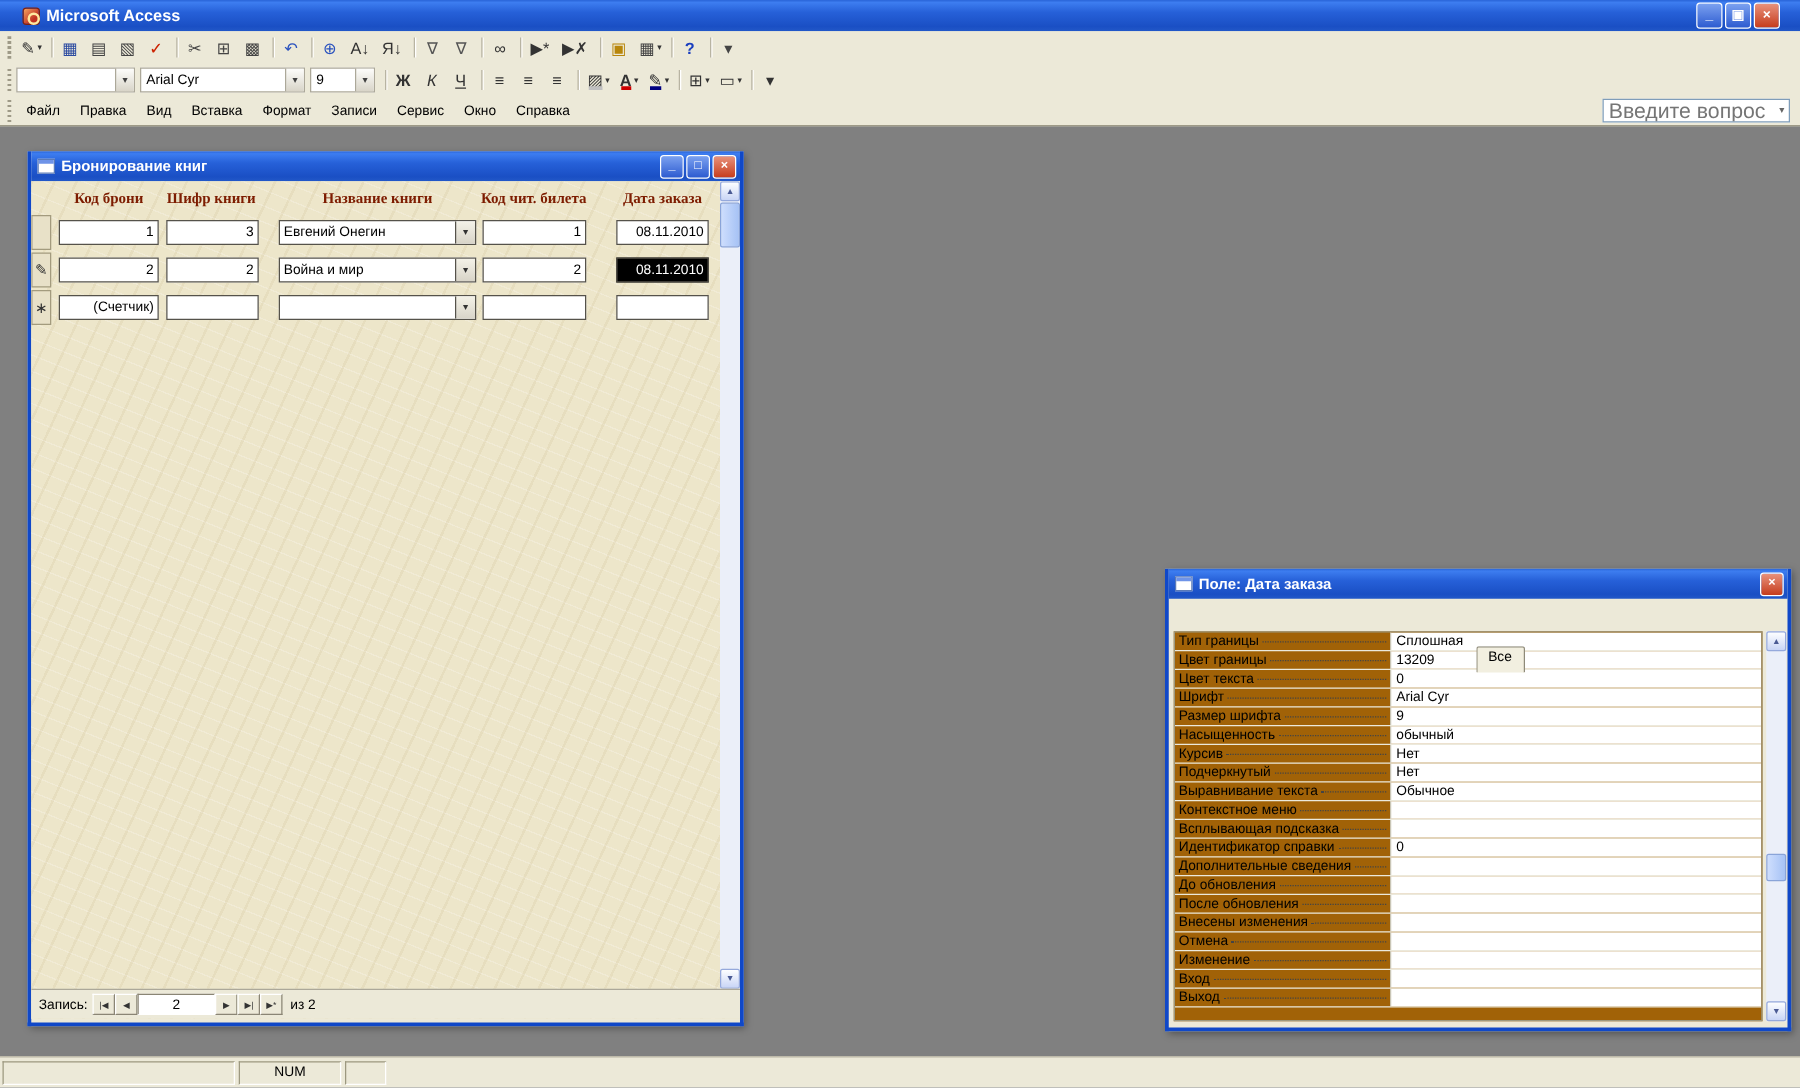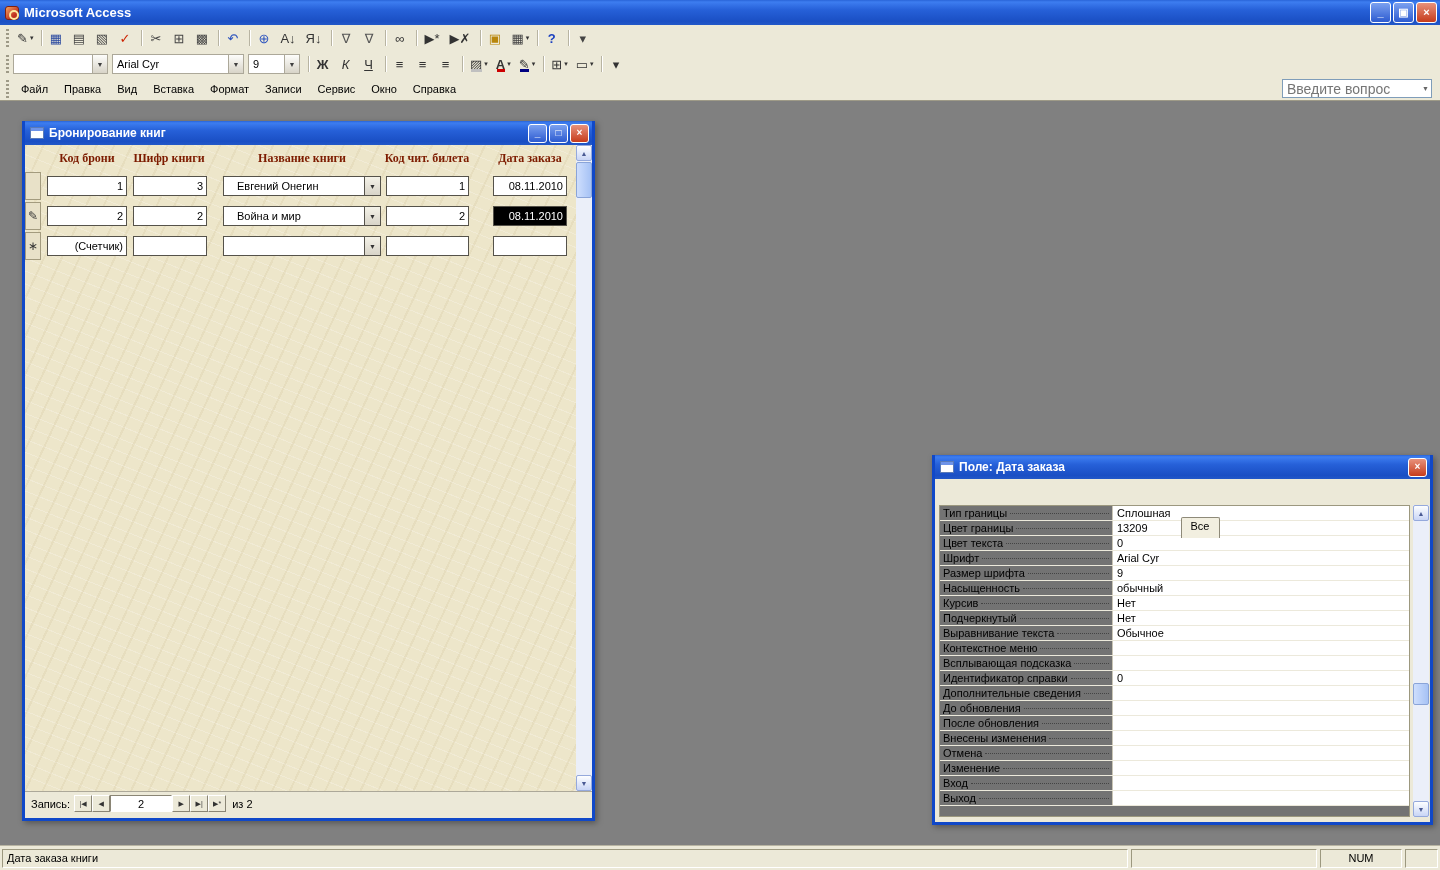--- a/index.html
+++ b/index.html
@@ -5,21 +5,21 @@
   * { margin:0; padding:0; box-sizing:border-box; }
   html,body { width:1440px; height:870px; overflow:hidden; }
   .root { position:relative; width:1440px; height:870px; background:#808080;
           font-family:"Liberation Sans", sans-serif; font-size:11px; color:#000; }
 
   
   .chrome { position:absolute; top:0; left:0; right:0; height:101px; background:#ECE9D8;
             border-bottom:1px solid #9E9A87; }
   .app-titlebar { position:absolute; top:0; left:0; right:0; height:25px;
     background:linear-gradient(180deg,#2964D8 0%,#3D7DF0 8%,#2660D8 40%,#1A4FC4 85%,#2258C8 100%);
-    display:flex; align-items:center; padding:0 3px; color:#fff; font-weight:bold; font-size:13px;justify-content:center; }
+    display:flex; align-items:center; padding:0 16px; color:#fff; font-weight:bold; font-size:13px;justify-content:center; }
   .app-icon { width:14px; height:14px; margin:0 5px 0 2px; border-radius:3px;
     background:linear-gradient(135deg,#F4A460,#C03020 70%); border:1px solid #80200E; position:relative; }
   .app-icon::after { content:""; position:absolute; left:3px; top:3px; width:6px; height:6px;
     border:2px solid #FFE9A0; border-radius:50%; }
   .win-controls { margin-left:auto; display:flex; }
   .win-btn { width:21px; height:21px; margin-left:2px; border:1px solid #fff; border-radius:3px;
     background:linear-gradient(180deg,#7BA1F0,#2D5BD0); color:#fff; font-size:11px; font-weight:bold;
     display:flex; align-items:center; justify-content:center; line-height:1; }
   .win-btn.close { background:linear-gradient(180deg,#E8927C,#C63C1C); }
 
@@ -45,21 +45,21 @@
            align-items:center; padding-left:4px; margin-right:4px; font-size:11px; }
   .combo .cdd { margin-left:auto; width:15px; height:100%; border-left:1px solid #ACA899;
     background:linear-gradient(#FDFDFB,#D8D4C8); display:flex; align-items:center; justify-content:center;
     font-size:7px; color:#404040; }
   .combo.goto { width:95px; }
   .combo.font { width:132px; }
   .combo.size { width:52px; }
 
   .menu-item { padding:3px 8px; font-size:11px; }
   .ask-box { margin-left:auto; margin-right:8px; position:relative; }
-  .ask-box input { width:150px; height:19px; border:1px solid #7F9DB9; font-size:14px;
+  .ask-box input { width:150px; height:19px; border:1px solid #7F9DB9; font-size:17px;
                    padding:0 16px 0 4px; font-family:"Liberation Sans",sans-serif; }
   .ask-dd { position:absolute; right:3px; top:6px; font-size:7px; color:#666; }
 
   
   .xp-window { position:absolute; border:3px solid #1048C8; border-top:none; background:#ECE9D8;
                box-shadow:2px 2px 6px rgba(0,0,0,.35); }
   .xp-titlebar { height:24px; display:flex; align-items:center; padding:0 3px; color:#fff;
     font-weight:bold; font-size:12px;
     background:linear-gradient(180deg,#2964D8 0%,#3D7DF0 8%,#2660D8 40%,#1A4FC4 85%,#2258C8 100%); }
   .sm-btn { width:19px; height:19px; margin-left:2px; border:1px solid #fff; border-radius:3px;
@@ -85,21 +85,21 @@
   .ds-rows { position:absolute; top:26px; left:0; right:16px; }
   .ds-row { position:relative; height:30px; }
   .row-selector { position:absolute; left:0; top:1px; width:16px; height:28px; background:#E8E1C8;
     border:1px solid #A39B7E; display:flex; align-items:center; justify-content:center; }
   .sel-glyph { font-size:12px; color:#333; }
   .ds-field { position:absolute; top:5px; height:20px; background:#fff; border:1px solid #55524A;
     font-size:11px; display:flex; align-items:center; padding:0 3px; overflow:hidden; }
   .ds-field.num { justify-content:flex-end; }
   .c1 { left:22px; width:80px; } .c2 { left:108px; width:74px; }
   .c3 { left:198px; width:158px; padding:0; } .c4 { left:361px; width:83px; } .c5 { left:468px; width:74px; }
-  .c3 .combo-text { flex:1; padding-left:13px; }
+  .c3 .combo-text { flex:1; padding-left:3px; }
   .combo-dd { width:16px; height:100%; border-left:1px solid #55524A;
     background:linear-gradient(#F4F2E8,#D8D4C8); display:flex; align-items:center; justify-content:center;
     font-size:7px; color:#333; }
   .ds-field.selected { background:#000; color:#fff; }
 
   .v-scroll { position:absolute; top:0; right:0; width:16px; background:#EBEFF9; }
   .form-scroll { bottom:24px; }
   .sb-btn { position:absolute; left:0; width:16px; height:16px;
     background:linear-gradient(180deg,#FDFEFF,#C9D5F6); border:1px solid #95A9DC; border-radius:2px;
     display:flex; align-items:center; justify-content:center; font-size:7px; color:#4A5A94; }
@@ -119,21 +119,21 @@
     border-color:#8A8575 #FFF #FFF #8A8575; display:flex; align-items:center; justify-content:center; }
   .nav-of { margin-left:6px; }
 
   
   .prop-win { left:932px; top:455px; width:501px; height:370px; }
   .prop-content { position:relative; width:495px; height:340px; }
   .tabstrip { position:absolute; top:3px; left:6px; right:22px; height:23px; display:flex; align-items:flex-end;margin-top:32px; }
   .tab { padding:2px 9px 2px; height:18px; background:#E4E0CC; border:1px solid #8E8A79; border-bottom:none;
          border-radius:2px 2px 0 0; margin-right:2px; font-size:11px; }
   .tab.active { height:21px; background:#F2EFE0; margin-bottom:-1px; z-index:3; position:relative; }
-  .prop-grid { position:absolute; top:26px; left:4px; right:20px; bottom:2px; background:#737373;
+  .prop-grid { position:absolute; top:26px; left:4px; right:20px; bottom:2px; background:#a16207;
                border:1px solid #9C987F; overflow:hidden; }
   .prop-host { display:block; }
   .prop-row { display:flex; height:15px; border-bottom:1px solid #ECE9DB; align-items:center; }
   .prop-name { width:172px; padding-left:3px; display:flex; align-items:center; white-space:nowrap;
                overflow:hidden; font-size:11px; }
   .leader { flex:1; min-width:4px; margin:0 3px; border-bottom:1px dotted #444; height:55%; }
   .prop-value { flex:1; align-self:stretch; border-left:1px solid #C9C5B5; padding-left:4px;
                 display:flex; align-items:center; font-size:11px; background:#fff; }
   .prop-scroll { top:26px; bottom:2px; right:1px; }
   .prop-thumb { top:178px; height:22px; }
@@ -705,19 +705,18 @@
       </div>
       <div class="v-scroll prop-scroll" style="position:absolute;">
         <span class="sb-btn sb-up">▲</span>
         <span class="sb-thumb prop-thumb"></span>
         <span class="sb-btn sb-down">▼</span>
       </div>
     </div>
   </div>
 
   <div class="statusbar">
-    <span class="panel main">Дата заказа книги</span>
     <span class="panel p2"></span>
     <span class="panel pnum">NUM</span>
     <span class="panel p4"></span>
   </div>
 
 </div>
 
 </body></html>

